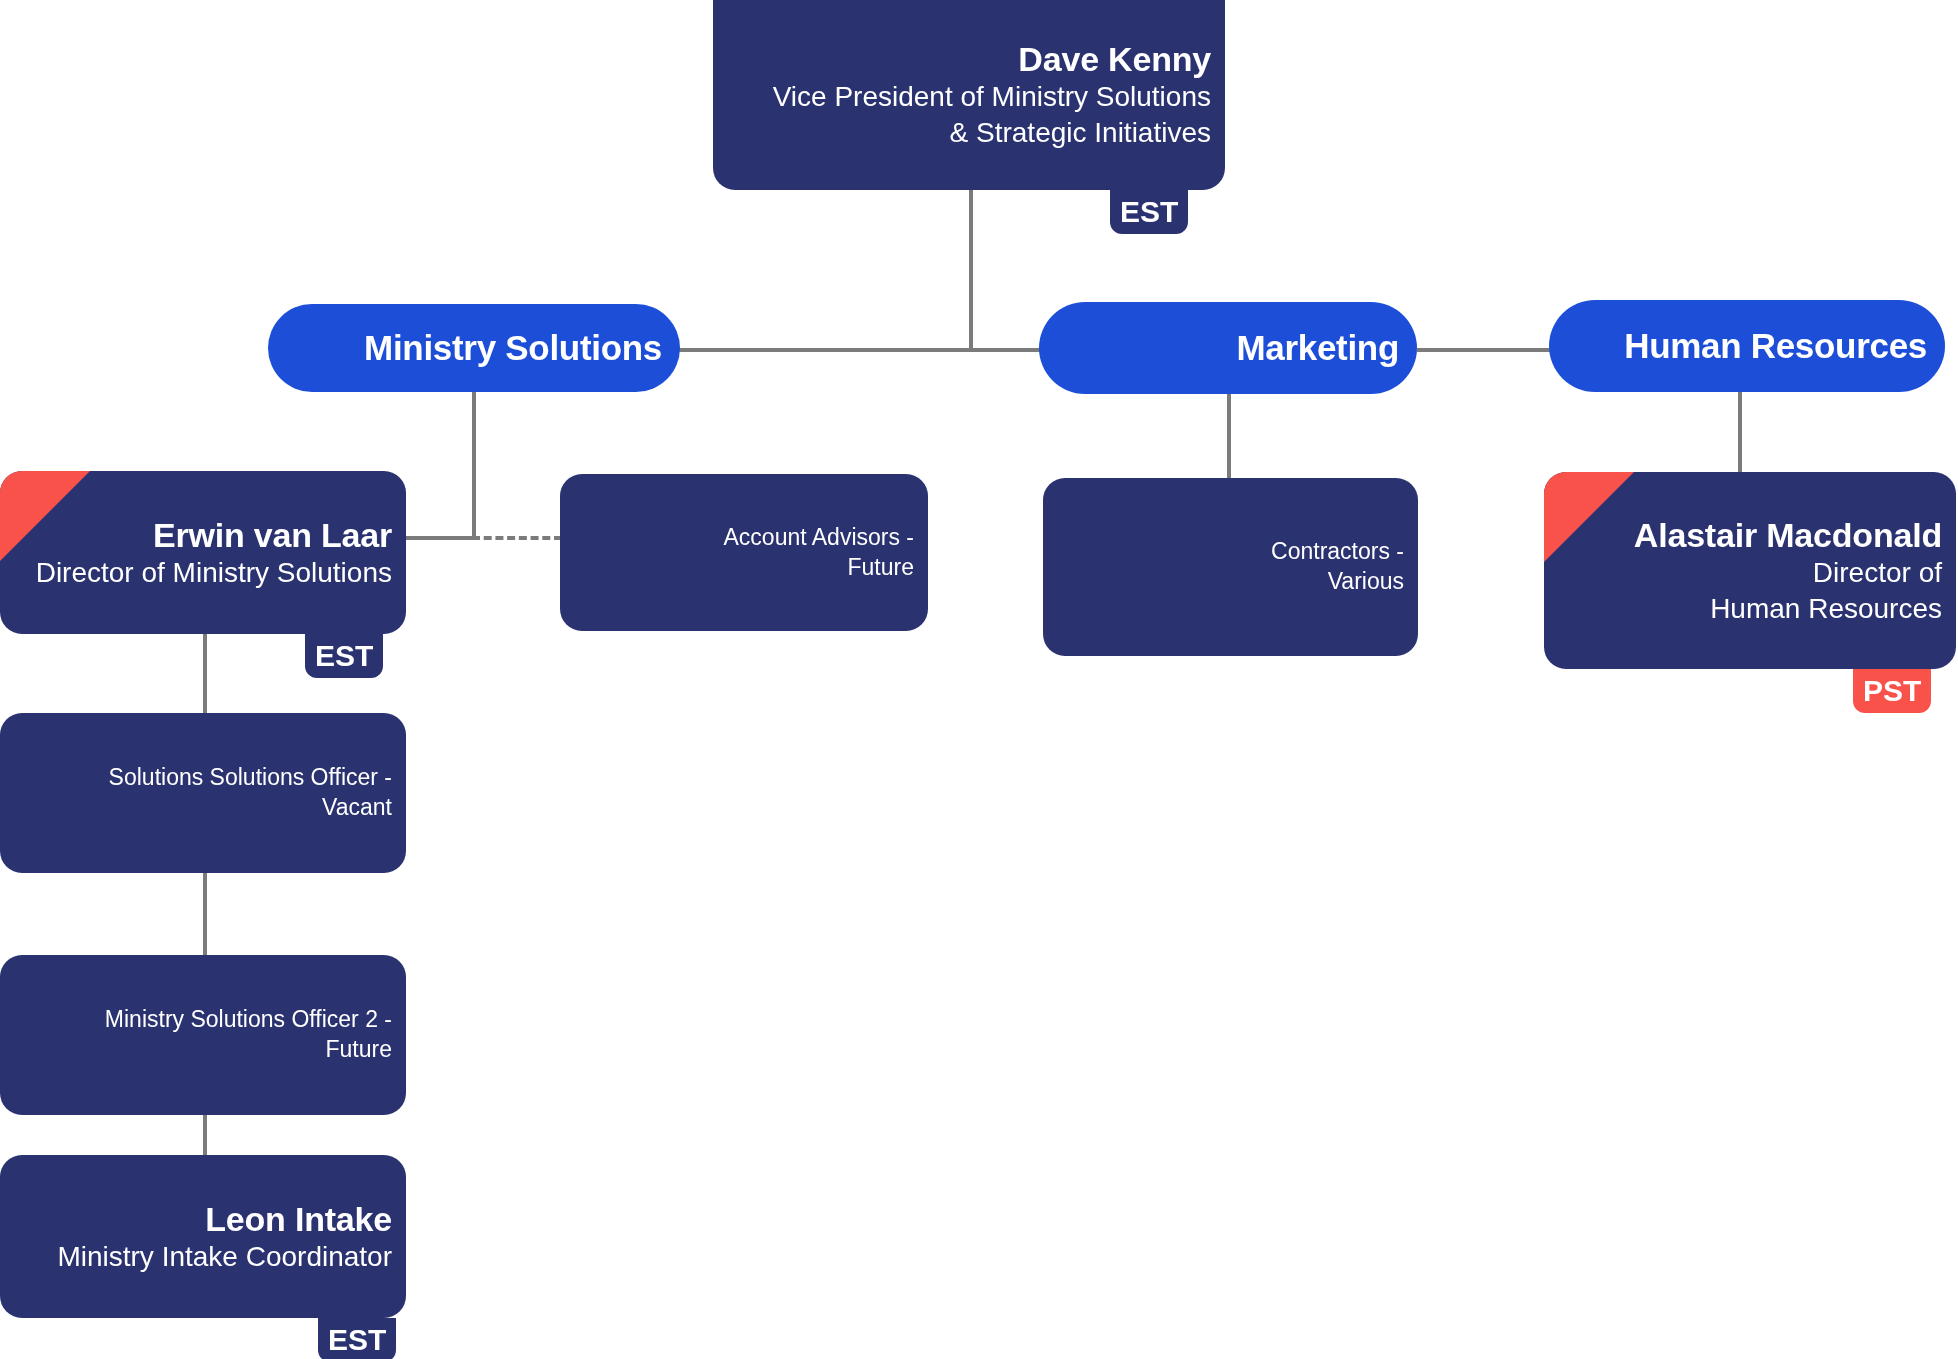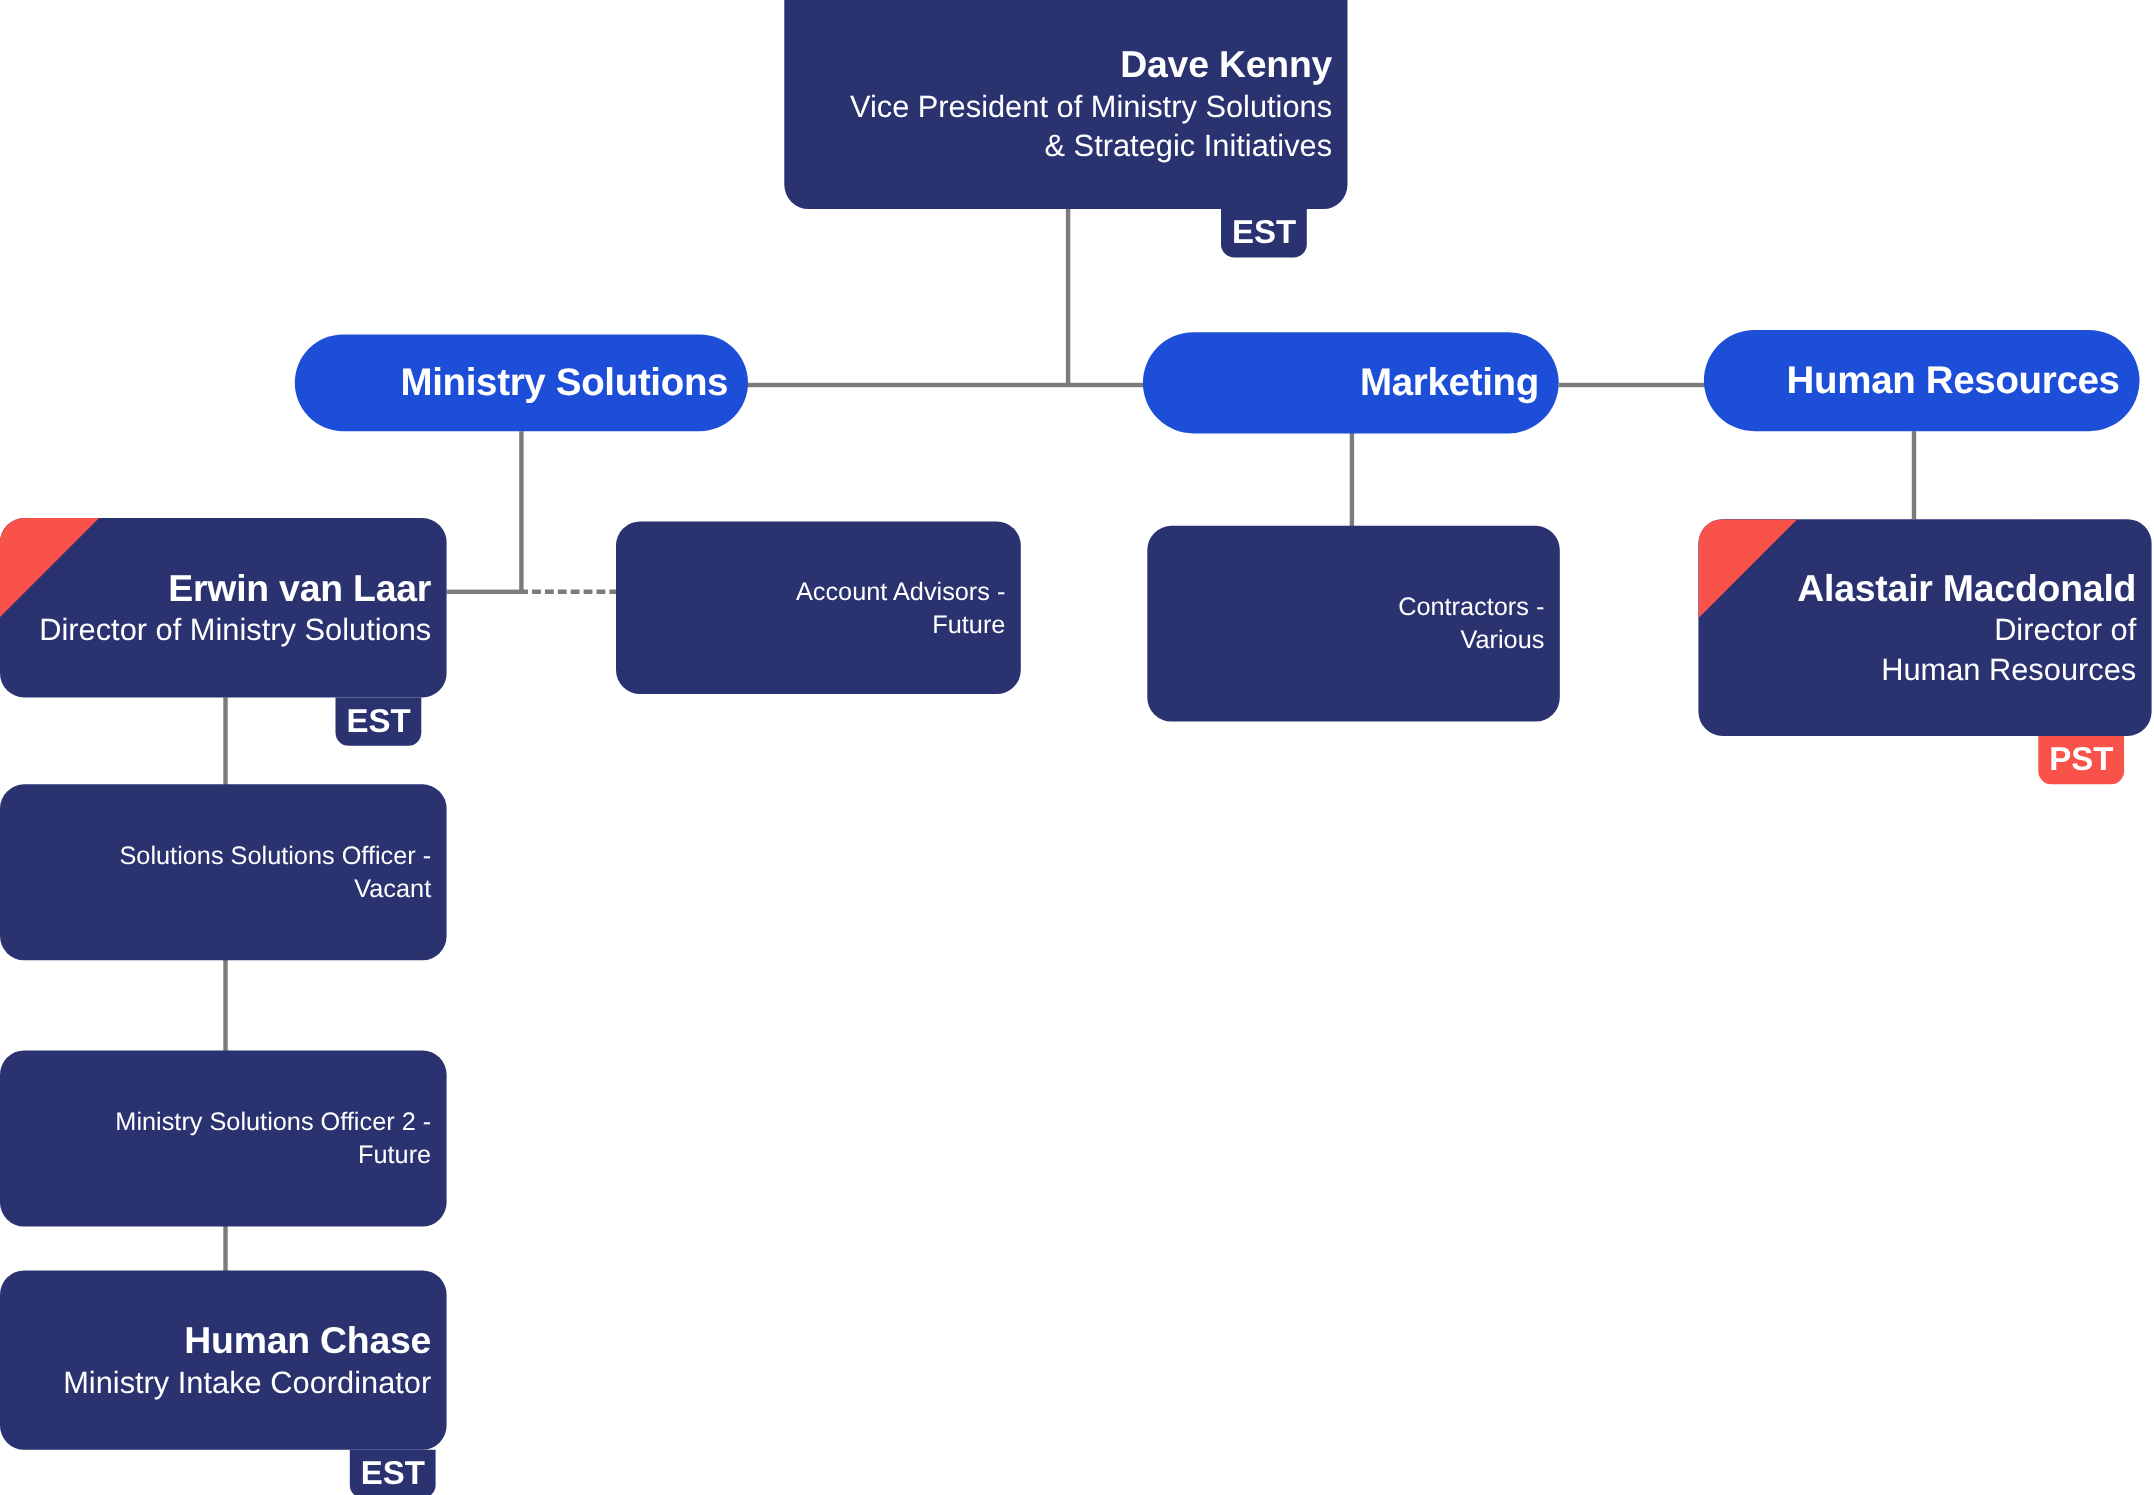--- a/index.html
+++ b/index.html
@@ -200,18 +200,18 @@
     <div class="node-plain">Solutions Solutions Officer -</div>
     <div class="node-plain">Vacant</div>
   </div>
 
   <div class="node card" style="left:0px; top:955px; width:406px; height:160px;">
     <div class="node-plain">Ministry Solutions Officer 2 -</div>
     <div class="node-plain">Future</div>
   </div>
 
   <div class="node card" style="left:0px; top:1155px; width:406px; height:163px;">
-    <div class="node-name">Human Chase</div>
+    <div class="node-name">Leon Intake</div>
     <div class="node-title">Ministry Intake Coordinator</div>
   </div>
   <div class="badge est" style="left:318px; top:1318px;">EST</div>
 
 </div>
 
 </body></html>

